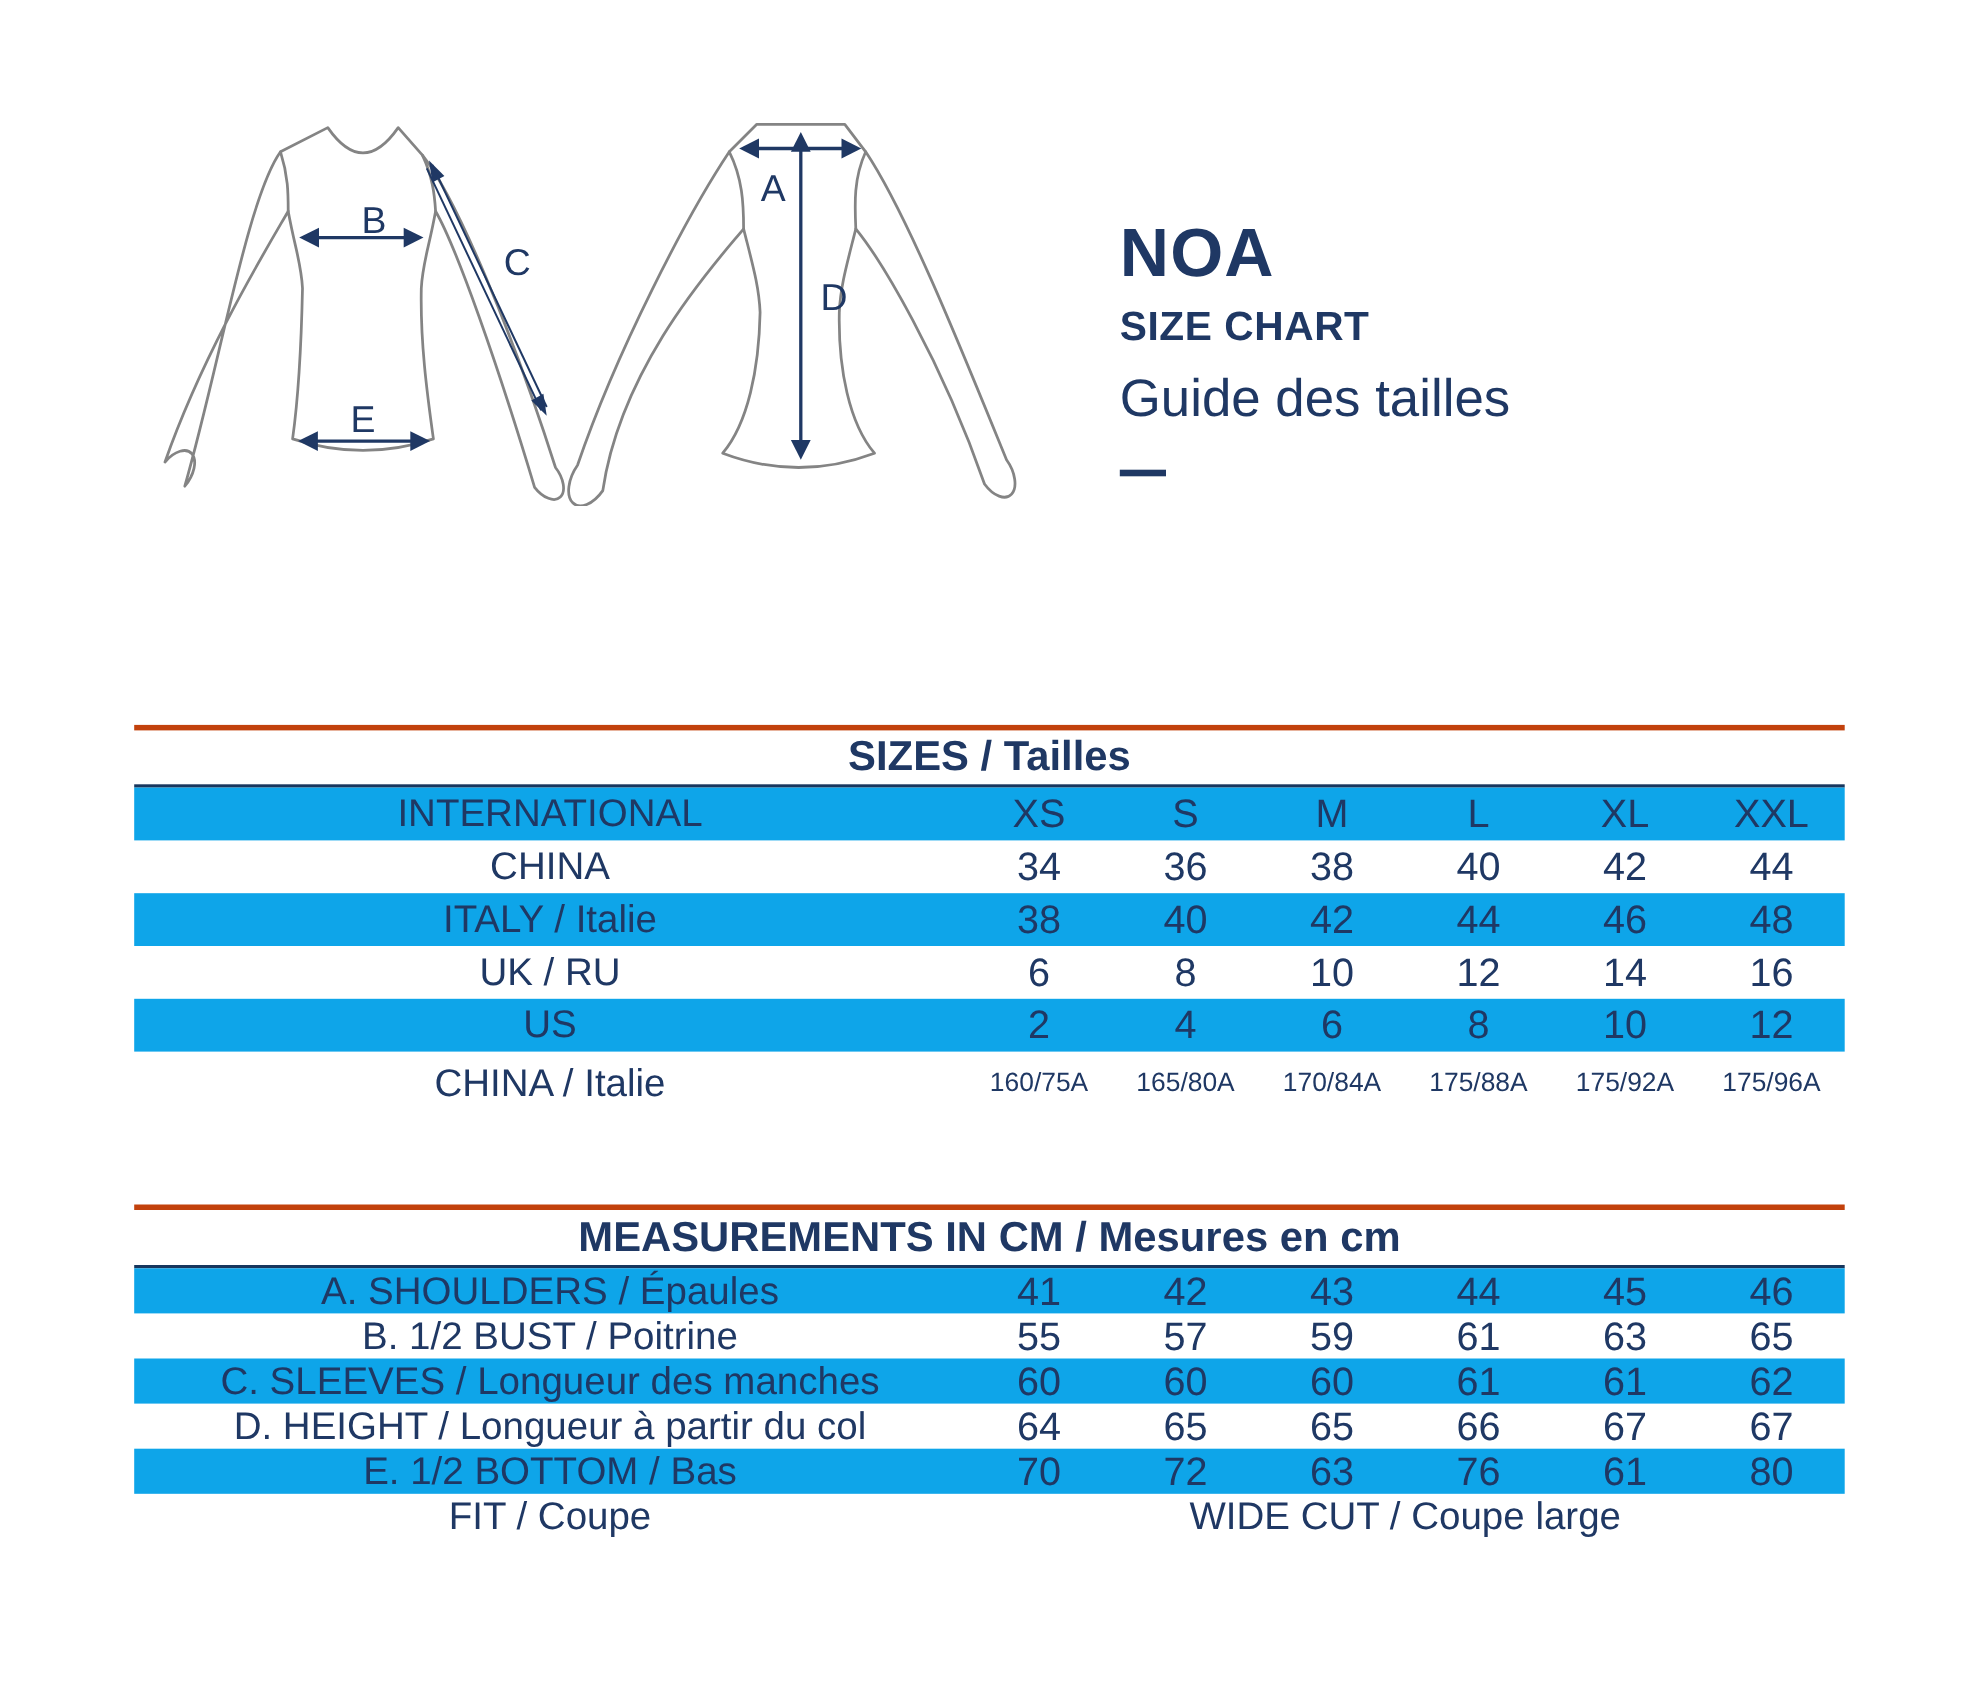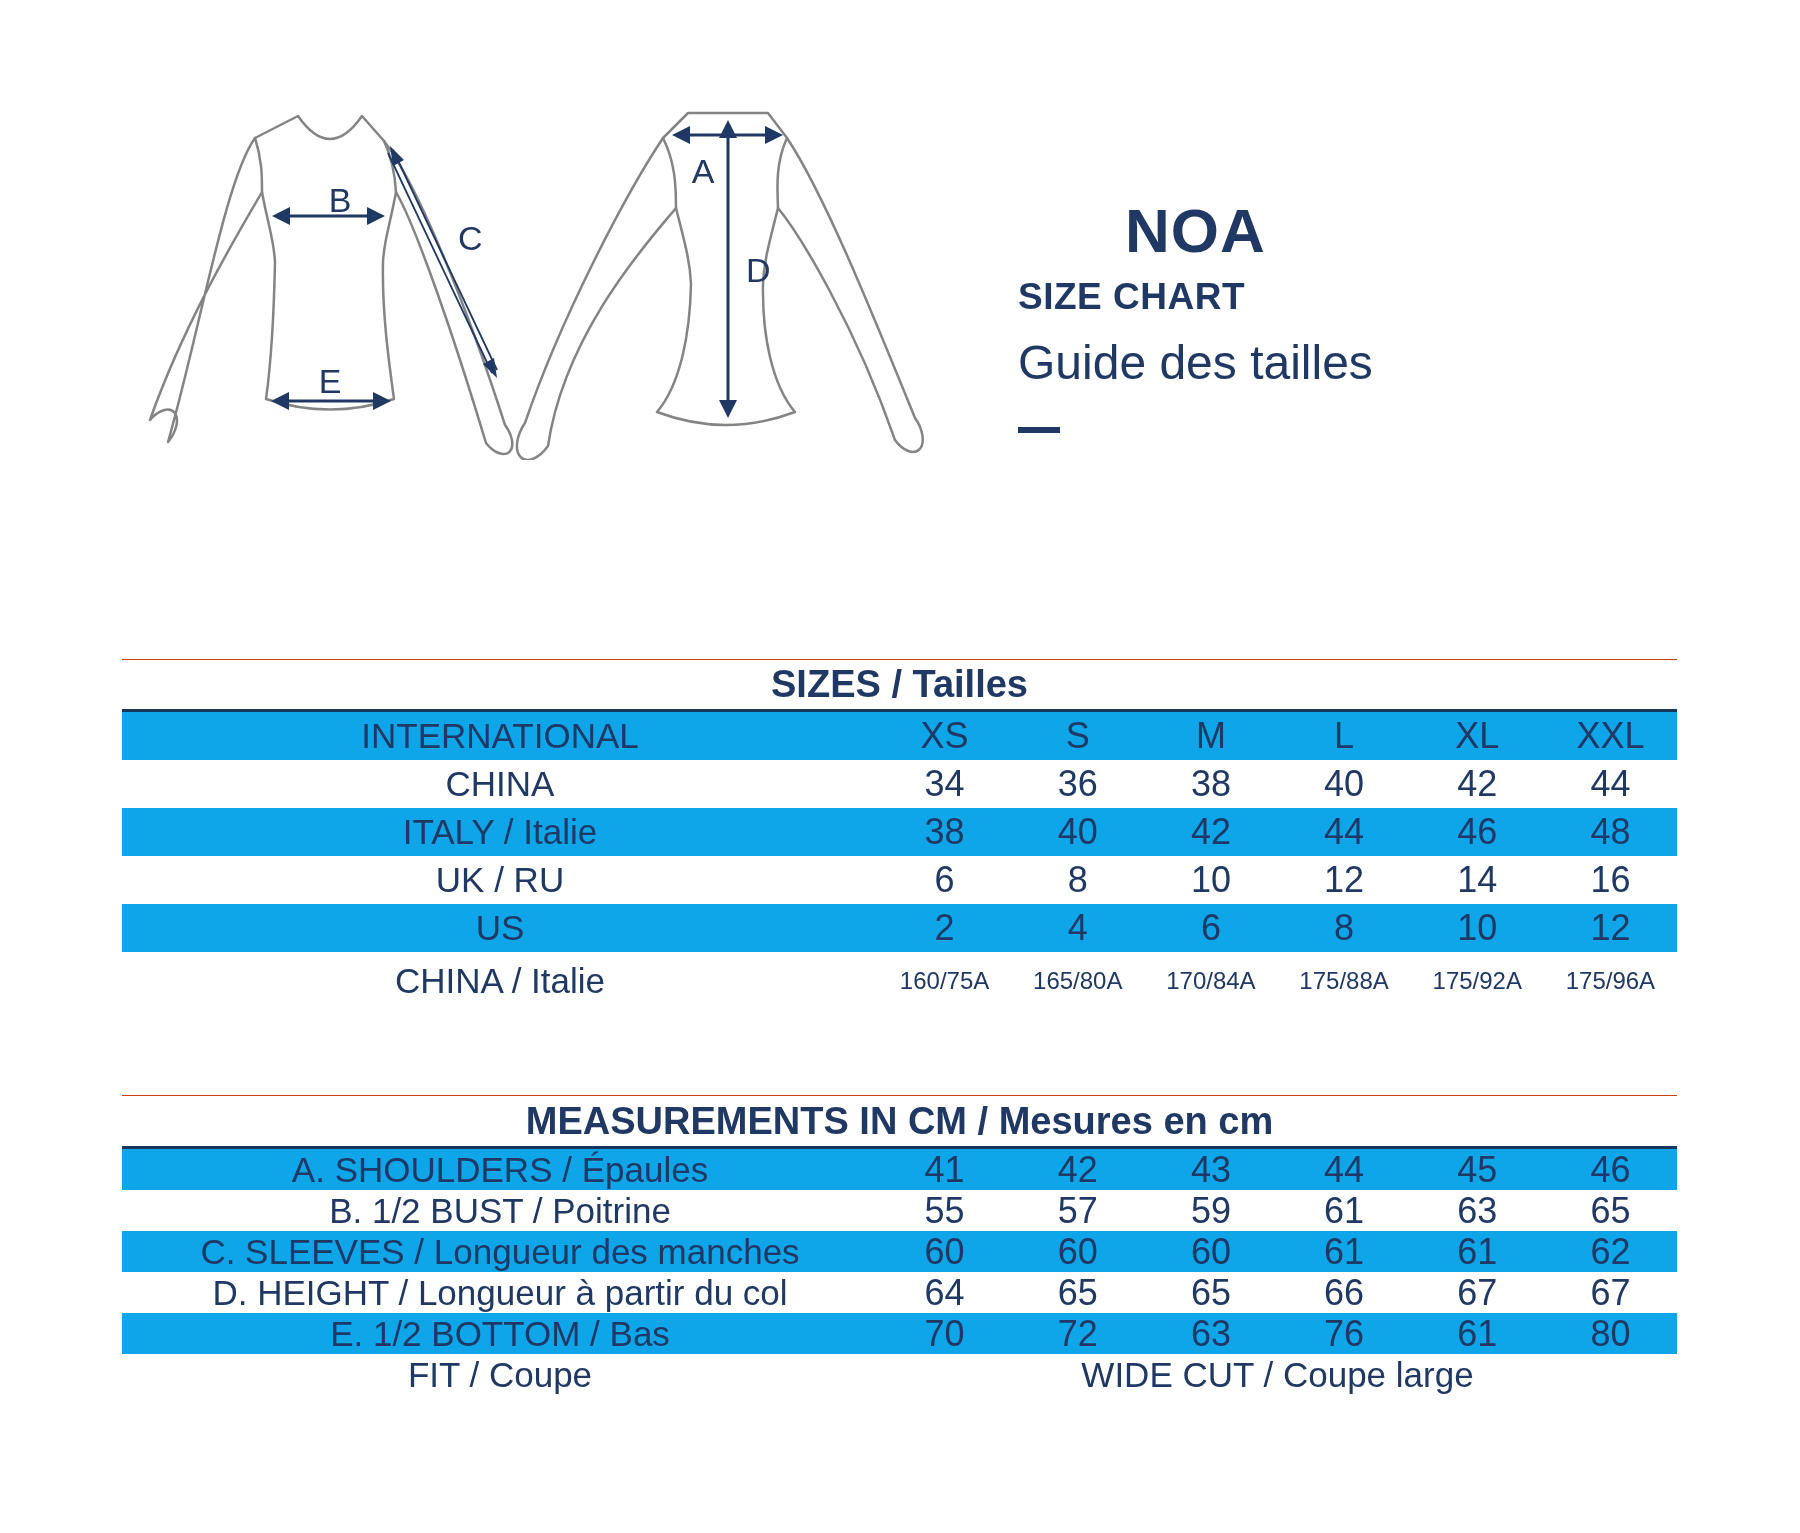--- a/index.html
+++ b/index.html
@@ -1,33 +1,33 @@
 <!DOCTYPE html>
 <html><head>
 <meta charset="utf-8">
 <style>
   html,body{margin:0;padding:0;background:#ffffff;}
   body{font-family:"Liberation Sans", sans-serif;}
   #page{position:relative;width:1800px;height:1533px;background:#ffffff;overflow:hidden;color:#1f3864;}
 
   
   #title-block{position:absolute;left:1018px;top:200px;}
-  .brand{font-size:62px;font-weight:bold;line-height:1;letter-spacing:1px;text-align:center;}
+  .brand{font-size:62px;font-weight:bold;line-height:1;letter-spacing:1px;}
   .size-chart{font-size:37px;font-weight:bold;line-height:1;margin-top:16px;letter-spacing:0.5px;}
   .guide{font-size:48px;font-weight:normal;line-height:1;margin-top:24px;}
   .dash{margin-top:40px;width:42px;height:6px;background:#1f3864;}
 
   
   #diagram{position:absolute;left:0;top:0;}
 
   
   .sheet{position:absolute;left:122px;width:1555px;}
   #sizes-table{top:659px;}
   #meas-table{top:1095px;}
-  .thead{border-top:1px solid #c2410c;border-bottom:3px solid #17365d;
+  .thead{border-top:5px solid #c2410c;border-bottom:3px solid #17365d;
          display:flex;align-items:center;justify-content:center;
          font-weight:bold;font-size:38px;}
   #sizes-table .thead{height:49px;}
   #meas-table .thead{height:50px;}
   .trow{display:grid;grid-template-columns:756px repeat(6,1fr);align-items:center;}
   #sizes-table .trow{height:48px;}
   #sizes-table .trow.small{height:58px;}
   #meas-table .trow{height:41px;}
   .trow.shaded{background:#0ea5e9;}
   .cell{text-align:center;font-size:35px;white-space:nowrap;}

